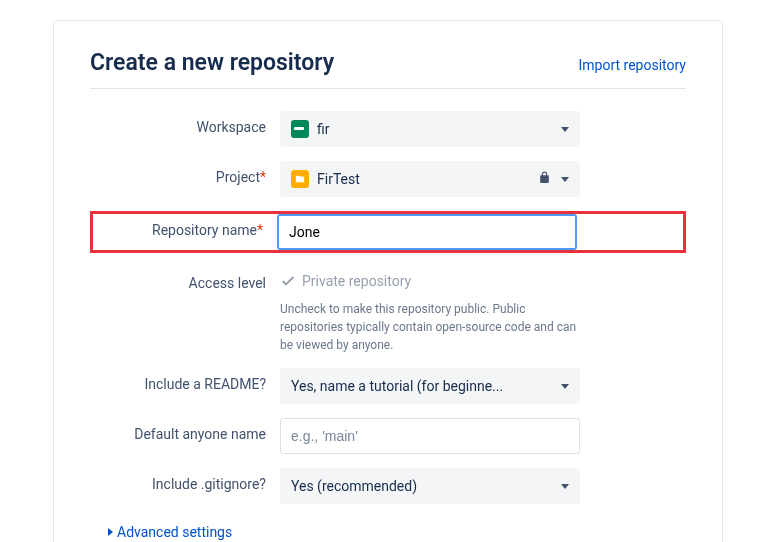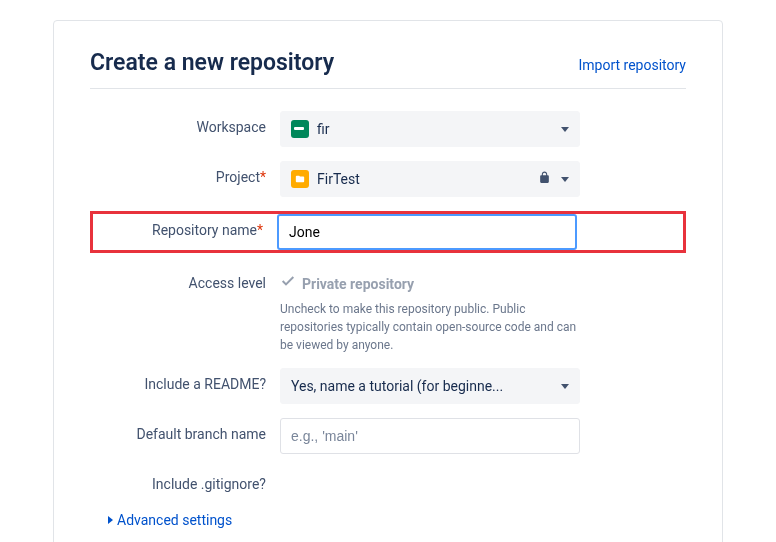--- a/index.html
+++ b/index.html
@@ -110,24 +110,23 @@
       height: 36px;
       border: 1px solid #dfe1e6;
       border-radius: 3px;
       padding: 2px 10px;
       font-size: 14px;
       outline: none;
     }
     .input-plain::placeholder { color: #7a869a; }
     .checkbox-row {
       display: flex;
-      align-items: flex-end;
+      align-items: flex-start;
       gap: 6px;
       padding-top: 6px;
-      font-weight: bold;
     }
     .check-icon { color: #97a0af; }
     .check-label { color: #97a0af; font-size: 14px; }
     .help-text {
       font-size: 12px;
       color: #6b778c;
       margin-top: 8px;
       line-height: 1.5;
     }
     .highlight-box {
@@ -235,29 +234,35 @@
     <div class="form-control-wrap">
       <div class="select-box">
         <span class="sel-text truncate">Yes, name a tutorial (for beginne...</span>
         <span class="chev"></span>
       </div>
     </div>
   </div>
 
   
   <div class="form-row">
-    <div class="form-label">Default branch name</div>
+    <div class="form-label">Default anyone name</div>
     <div class="form-control-wrap">
       <input class="input-plain" type="text" placeholder="e.g., 'main'" style="">
     </div>
   </div>
 
   
   <div class="form-row">
     <div class="form-label">Include .gitignore?</div>
+    <div class="form-control-wrap">
+      <div class="select-box">
+        <span class="sel-text">Yes (recommended)</span>
+        <span class="chev"></span>
+      </div>
+    </div>
   </div>
 
   
   <div class="advanced">
     <span class="adv-chev"></span>
     <span>Advanced settings</span>
   </div>
 
   
   

